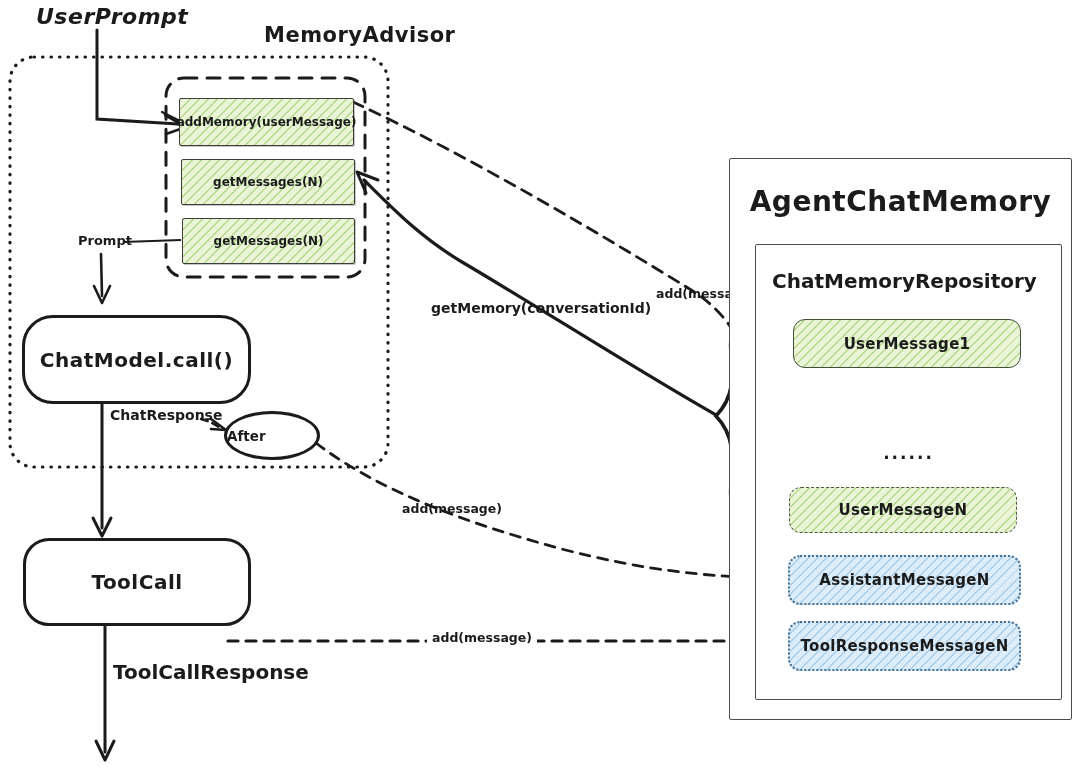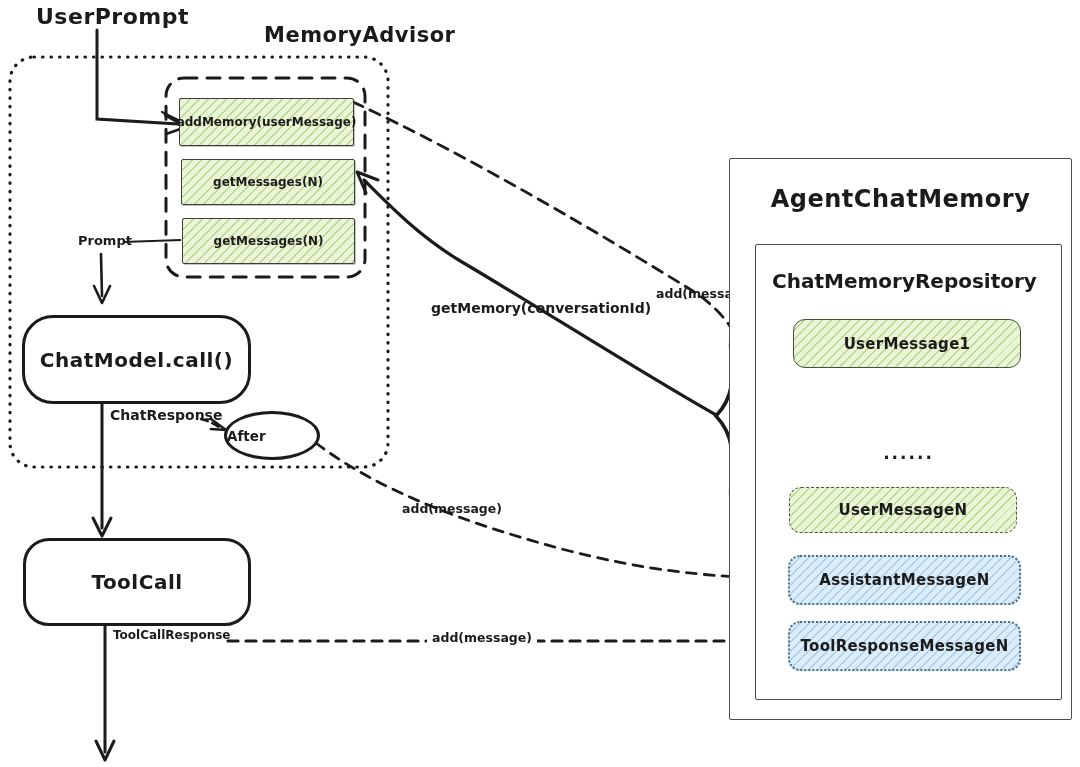--- a/index.html
+++ b/index.html
@@ -97,21 +97,21 @@
 
     <path d="M353,102 C470,156 610,240 688,288 C731,314 747,348 752,388 C757,432 765,468 775,500" fill="none" stroke="#1b1b1b" stroke-width="2.8" stroke-dasharray="11 8" stroke-linecap="round"></path>
     <path d="M777,512 L765,493 M777,512 L784,491" fill="none" stroke="#1b1b1b" stroke-width="2.8" stroke-linecap="round"></path>
 
     <path d="M716,415 C640,372 540,308 462,262 C420,237 392,208 364,180" fill="none" stroke="#1b1b1b" stroke-width="3.2" stroke-linecap="round"></path>
     <path d="M357,172 L378,180 M357,172 L366,193" fill="none" stroke="#1b1b1b" stroke-width="3" stroke-linecap="round"></path>
 
     <path d="M758,312 C734,318 729,332 731,352 C733,375 735,396 716,416 C735,436 733,458 731,484 C729,513 735,534 757,540" fill="none" stroke="#1b1b1b" stroke-width="3.6" stroke-linecap="round"></path>
   </svg>
 
-  <div class="abs hand title-lg" style="left:36px;top:4px;">UserPrompt</div>
+  <div class="abs hand title-lg" style="left:36px;top:4px;font-style:italic;">UserPrompt</div>
 
   <div class="abs hand title-md" style="left:264px;top:23px;">MemoryAdvisor</div>
 
   <div class="abs method-box hatch-green" style="left:179px;top:98px;width:173px;height:46px;">
     <span>addMemory(userMessage)</span>
   </div>
   <div class="abs method-box hatch-green" style="left:181px;top:159px;width:172px;height:44px;">
     <span>getMessages(N)</span>
   </div>
   <div class="abs method-box hatch-green" style="left:182px;top:218px;width:171px;height:44px;">
@@ -127,30 +127,30 @@
   <div class="abs hand lbl-sm" style="left:110px;top:407px;font-size:14px;">ChatResponse</div>
 
   <div class="abs ellipse-node" style="left:224px;top:411px;width:90px;height:43px;">
     <span>After</span>
   </div>
 
   <div class="abs flow-node" style="left:23px;top:538px;width:222px;height:82px;">
     <span>ToolCall</span>
   </div>
 
-  <div class="abs hand lbl-sm" style="left:113px;top:628px;font-size:12px;">ToolCallResponse</div>
+  <div class="abs hand lbl-sm" style="left:113px;top:660px;font-size:20px;">ToolCallResponse</div>
 
   <div class="abs hand lbl-sm" style="left:431px;top:300px;font-size:14px;">getMemory(conversationId)</div>
   <div class="abs hand lbl-xs" style="left:656px;top:286px;">add(message)</div>
   <div class="abs hand lbl-xs" style="left:402px;top:501px;">add(message)</div>
   <div class="abs hand lbl-xs mask-label" style="left:427px;top:630px;">add(message)</div>
 
   <div class="abs thin-box" style="left:729px;top:158px;width:341px;height:560px;">
 
-    <div class="abs hand" style="left:0;top:26px;width:100%;text-align:center;font-size:24px;font-weight:700;letter-spacing:.5px;">AgentChatMemory</div>
+    <div class="abs hand" style="left:0;top:26px;width:100%;text-align:center;font-size:28px;font-weight:700;letter-spacing:.5px;">AgentChatMemory</div>
 
     <div class="abs thin-box" style="left:25px;top:85px;width:305px;height:454px;border-width:1.4px;">
 
       <div class="abs hand" style="left:16px;top:24px;font-size:20px;font-weight:600;">ChatMemoryRepository</div>
 
       <div class="abs msg-box msg-green hatch-green" style="left:37px;top:74px;width:226px;height:47px;">
         <span>UserMessage1</span>
       </div>
 
 

